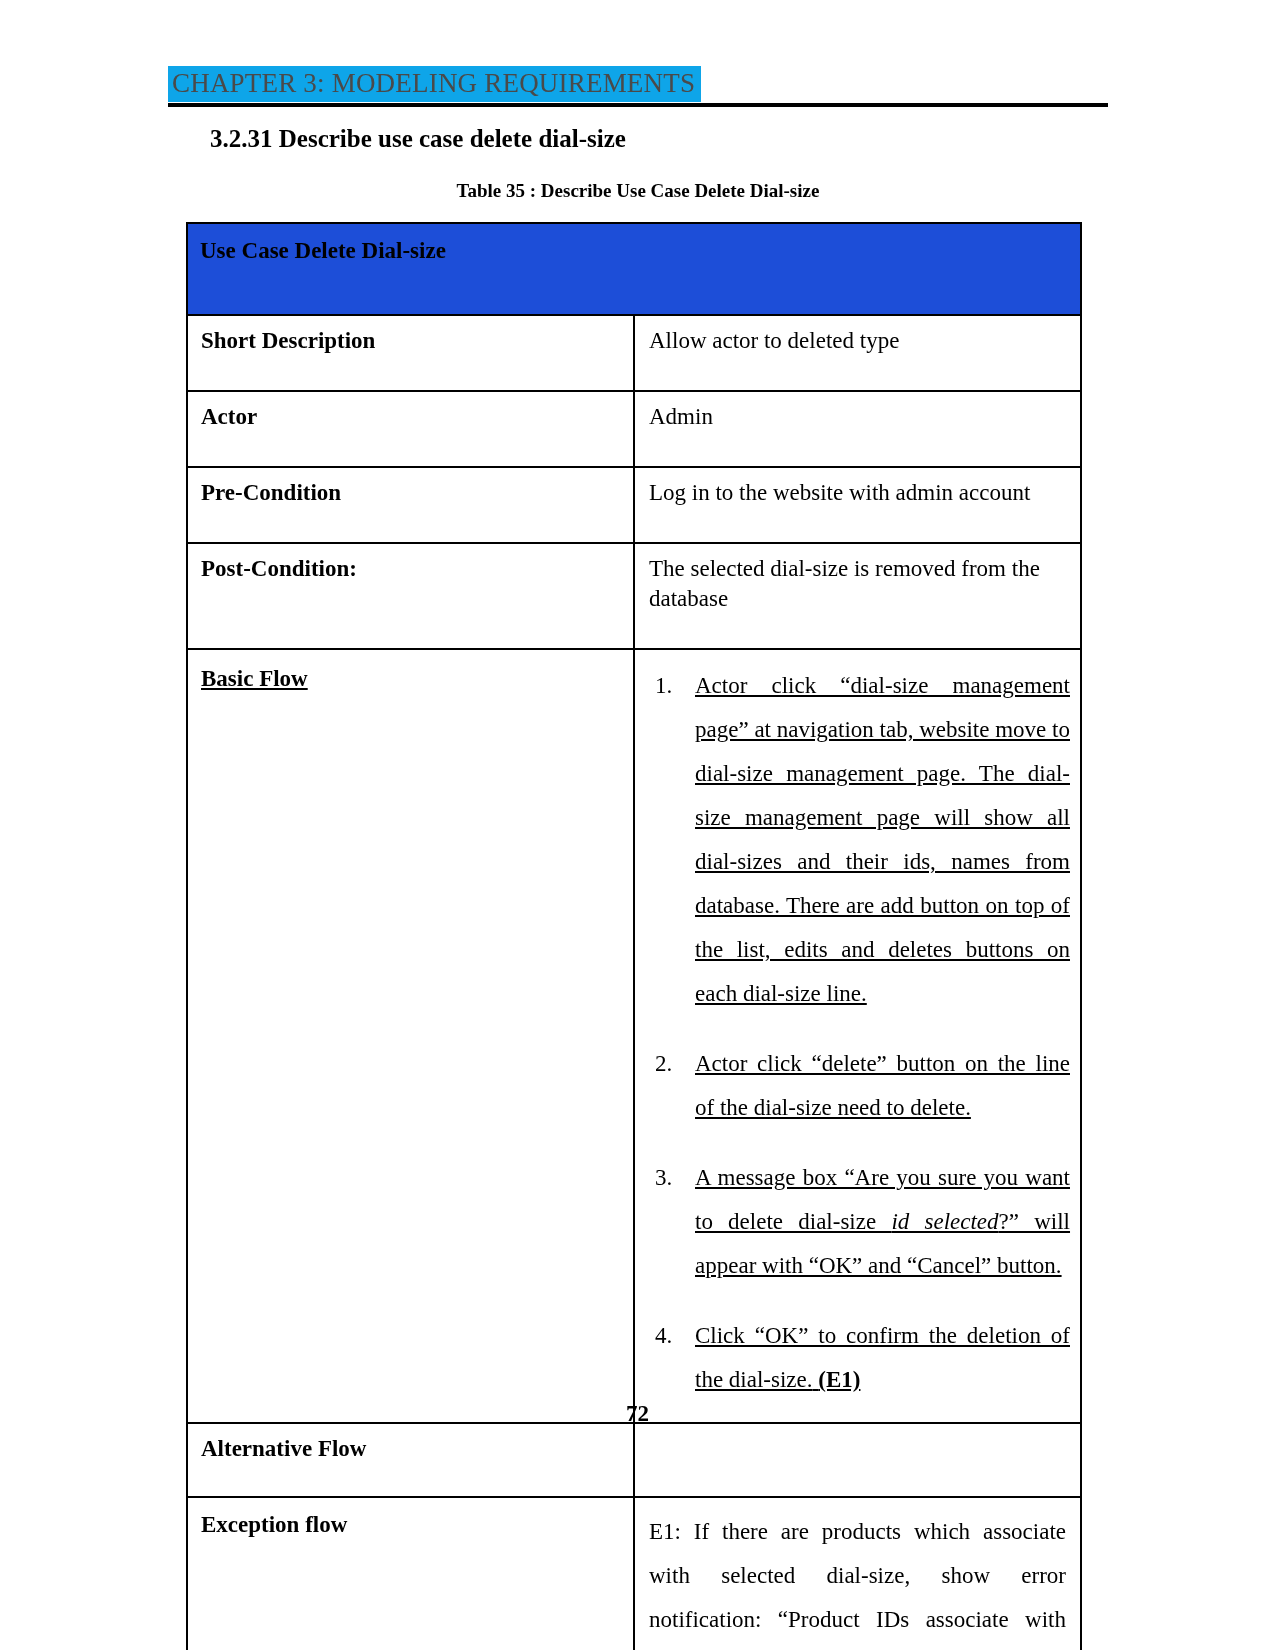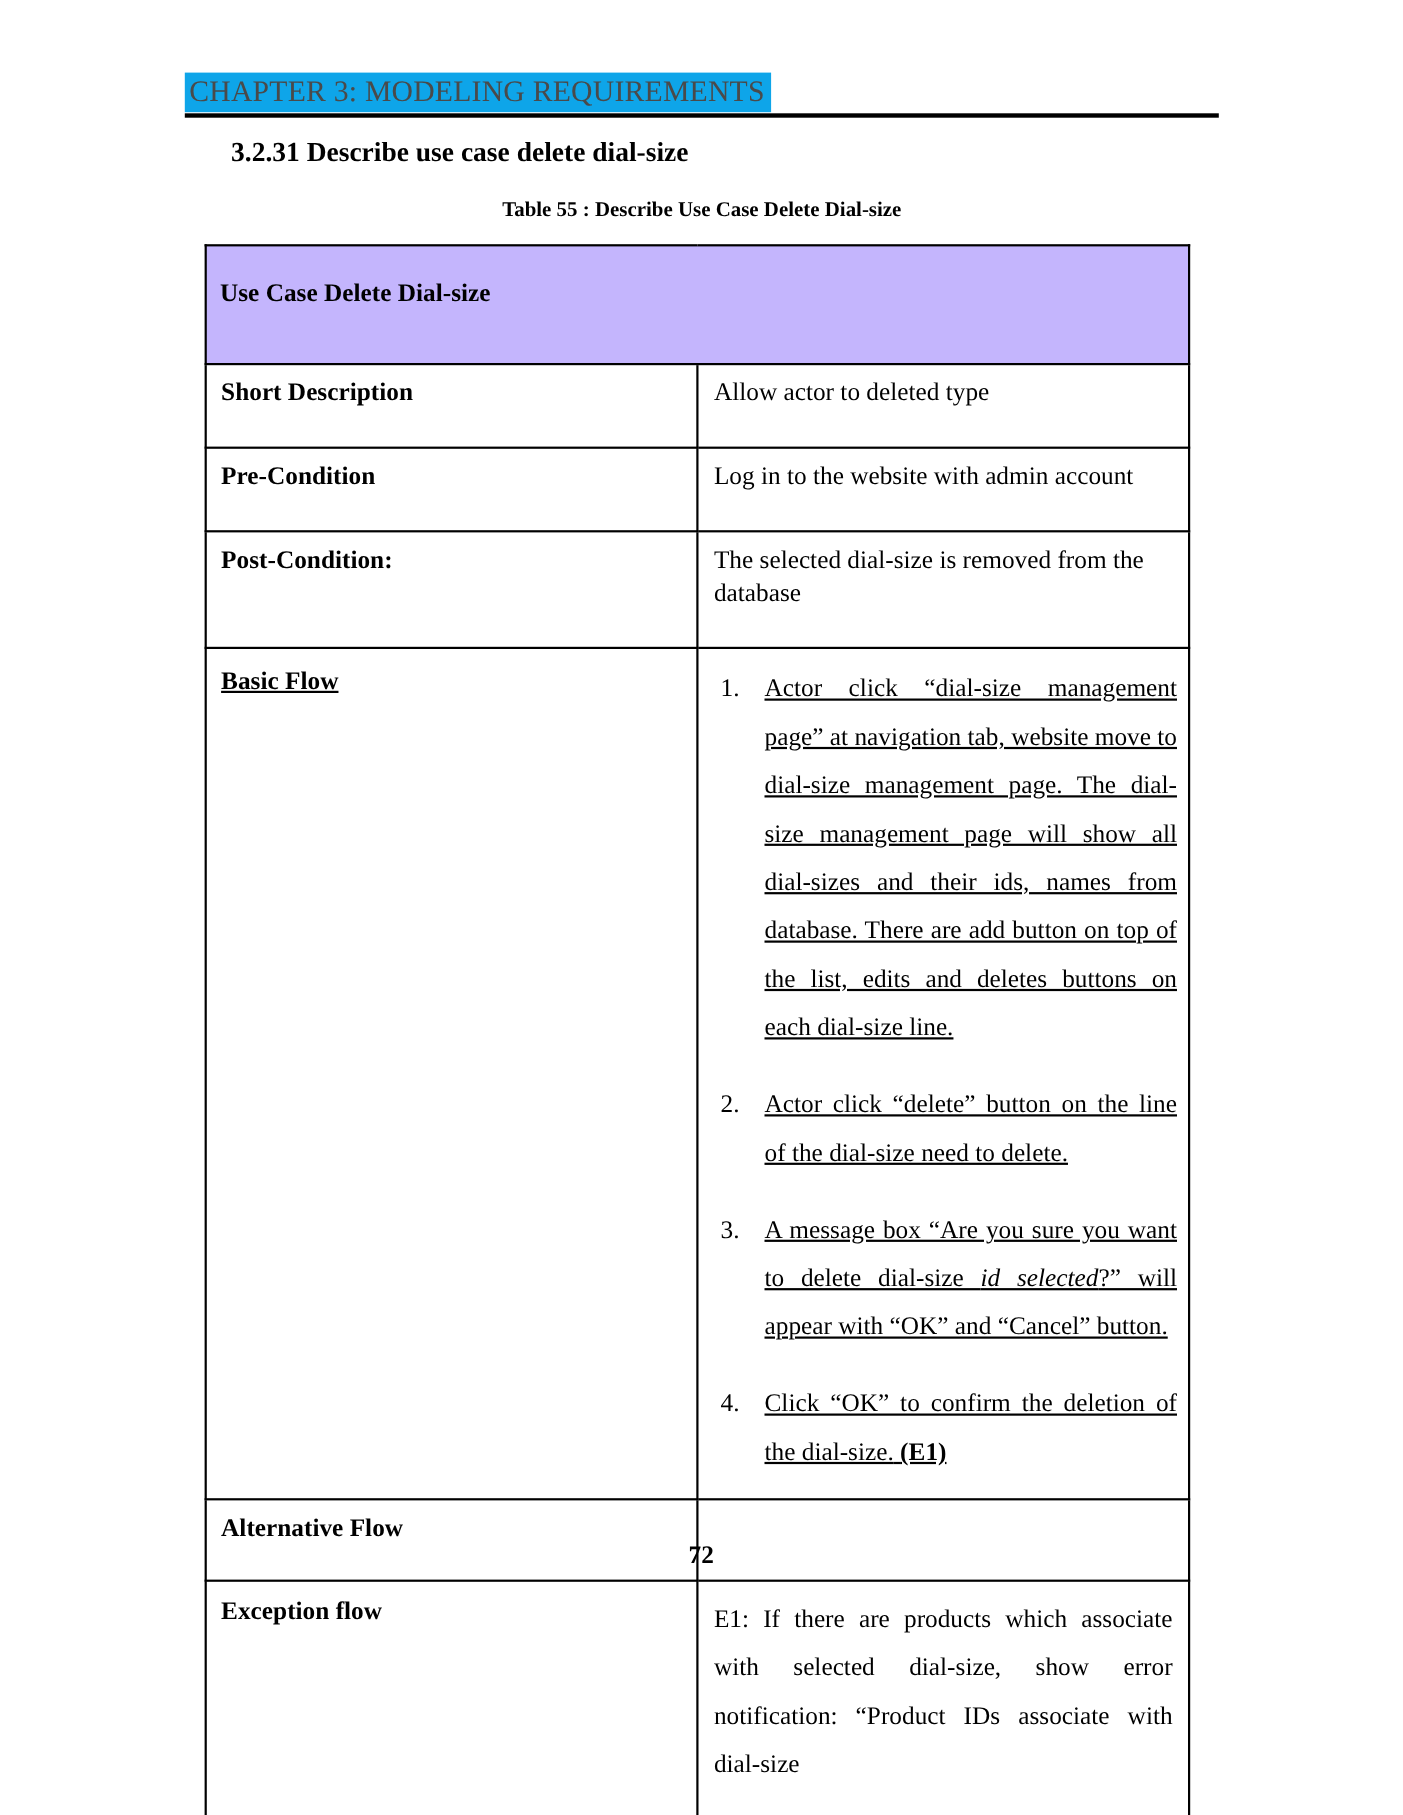--- a/index.html
+++ b/index.html
@@ -93,24 +93,24 @@
     width: 245px;
     font-weight: bold;
     white-space: nowrap;
     padding-left: 13px;
   }
   .uc-table td.value {
     padding-left: 14px;
     padding-right: 10px;
   }
   .uc-table tr.title-row td {
-    background: #c4b5fd;
+    background: #1d4ed8;
     font-weight: bold;
     padding-bottom: 48px;
-    padding-top: 28px;
+    padding-top: 12px;
   }
   .uc-table tr.short-row td,
   .uc-table tr.actor-row td,
   .uc-table tr.pre-row td,
   .uc-table tr.post-row td {
     padding-bottom: 34px;
   }
   .uc-table tr.alt-row td {
     padding-bottom: 32px;
   }
@@ -176,33 +176,37 @@
 
 <div class="page">
 
   <div class="header-band">
     <span class="header-title">CHAPTER 3: MODELING REQUIREMENTS</span>
   </div>
   <div class="header-rule"></div>
 
   <div class="section-heading">3.2.31 Describe use case delete dial-size</div>
 
-  <div class="table-caption">Table 55 : Describe Use Case Delete Dial-size</div>
+  <div class="table-caption">Table 35 : Describe Use Case Delete Dial-size</div>
 
   <table class="uc-table">
     <tbody>
       <tr class="title-row">
         <td colspan="2">Use Case Delete Dial-size</td>
       </tr>
 
       <tr class="short-row">
         <td class="label">Short Description</td>
         <td class="value">Allow actor to deleted type</td>
       </tr>
 
+      <tr class="actor-row">
+        <td class="label">Actor</td>
+        <td class="value">Admin</td>
+      </tr>
 
       <tr class="pre-row">
         <td class="label">Pre-Condition</td>
         <td class="value">Log in to the website with admin account</td>
       </tr>
 
       <tr class="post-row">
         <td class="label">Post-Condition:</td>
         <td class="value">The selected dial-size is removed from the database</td>
       </tr>

